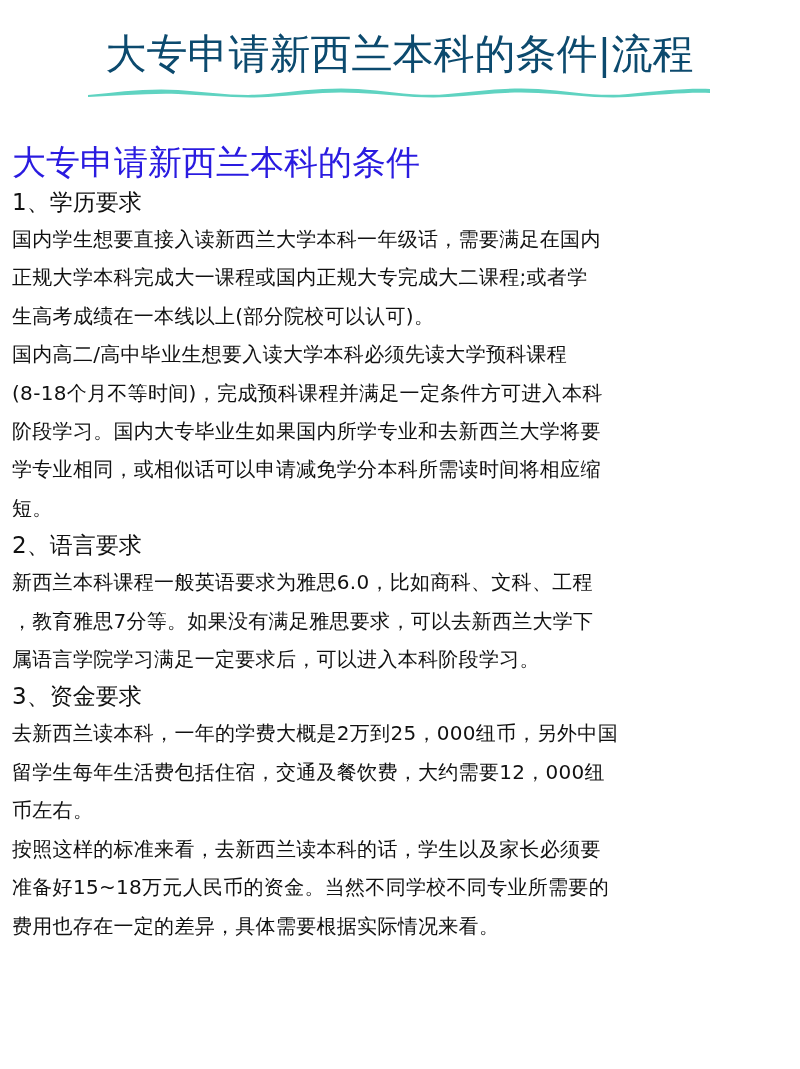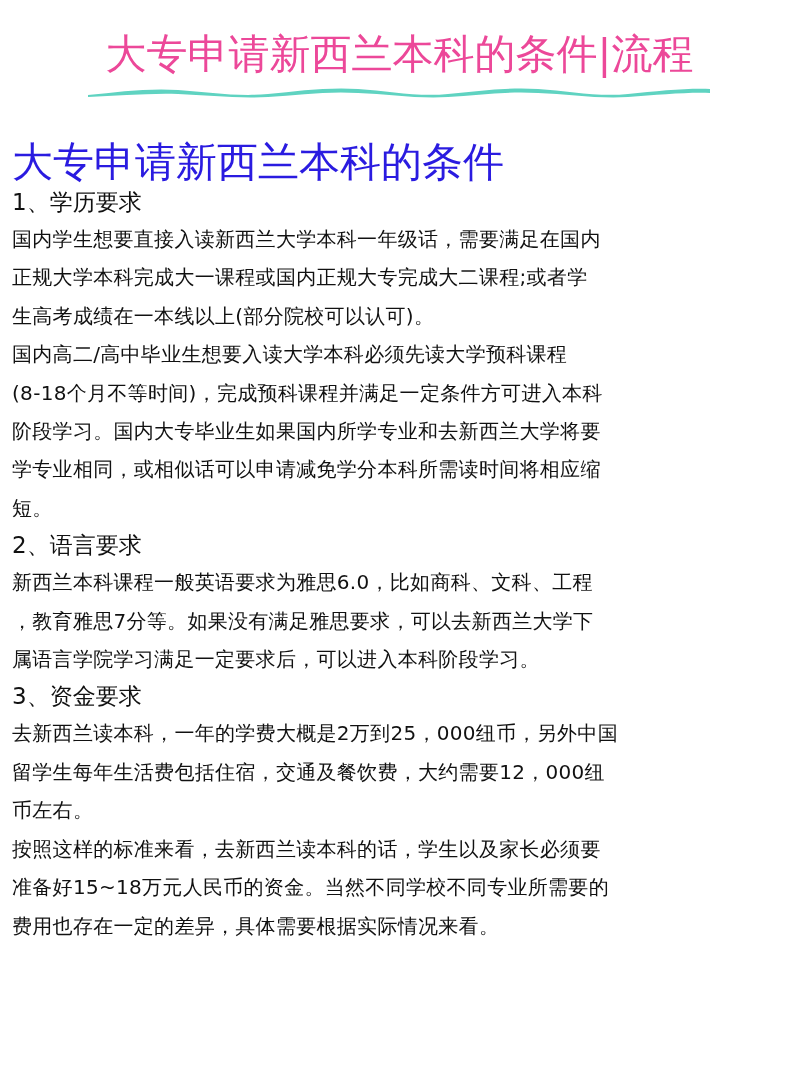--- a/index.html
+++ b/index.html
@@ -23,40 +23,40 @@
       height: 110px;
     }
     .main-title {
       position: absolute;
       left: 0;
       top: 28px;
       width: 799px;
       text-align: center;
       font-size: 41px;
       line-height: 52px;
-      color: #ec4899;
+      color: #0c4a6e;
       font-weight: normal;
       letter-spacing: 0px;
       margin: 0;
     }
     .wave {
       position: absolute;
       left: 88px;
       top: 84px;
       width: 622px;
       height: 16px;
     }
     .content {
       position: absolute;
       left: 12px;
       top: 140px;
       width: 780px;
     }
     .section-heading {
-      font-size: 41px;
+      font-size: 34px;
       line-height: 44px;
       color: #2a1be0;
       margin: 0;
       font-weight: normal;
     }
     .item-heading {
       font-size: 23px;
       line-height: 36px;
       margin: 0;
       font-weight: normal;

